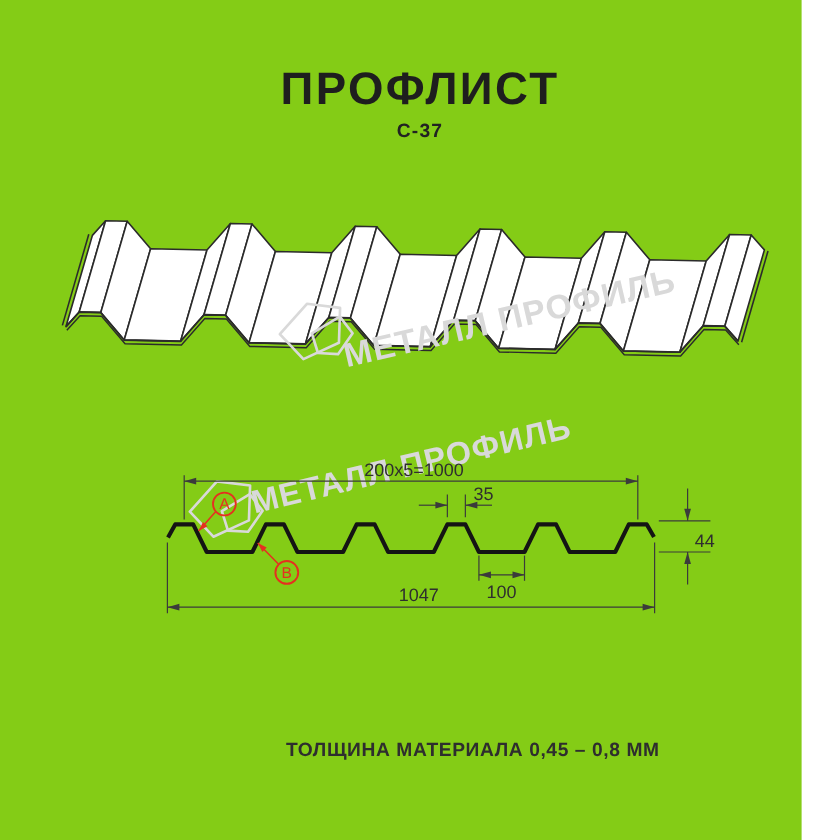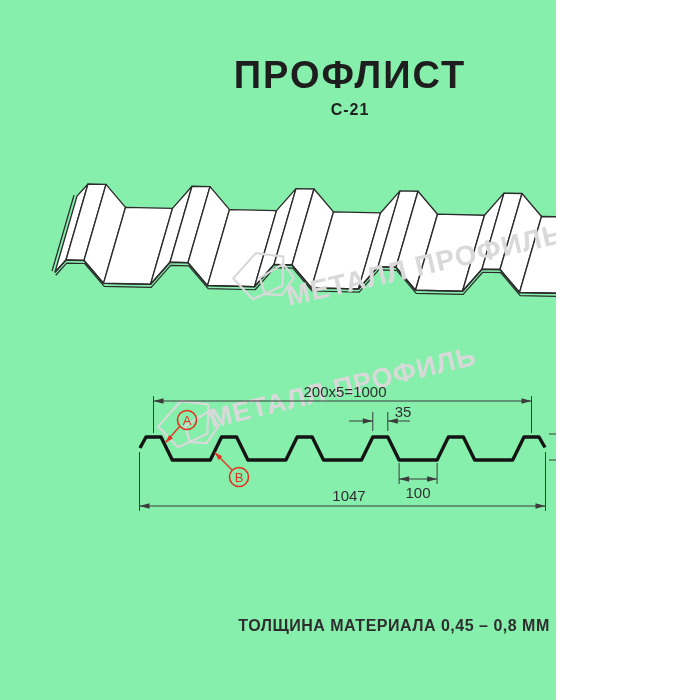--- a/index.html
+++ b/index.html
@@ -1,32 +1,32 @@
 <!DOCTYPE html>
 <html><head>
 <meta charset="utf-8">
 <style>
   html,body{margin:0;padding:0;background:#fff;}
-  .page{position:relative;width:556px;height:700px;background:#86efac;overflow:hidden;
+  .page{position:relative;width:668px;height:700px;background:#84cc16;overflow:hidden;
         font-family:"Liberation Sans",sans-serif;}
   .title{position:absolute;top:54px;left:0;width:700px;text-align:center;
          font-size:38px;font-weight:bold;letter-spacing:2px;color:#1e1e1e;}
   .subtitle{position:absolute;top:101px;left:0;width:700px;text-align:center;
          font-size:16px;font-weight:bold;letter-spacing:1px;color:#222;}
   .footer{position:absolute;top:617px;left:0;width:700px;text-align:center;
          font-size:16px;font-weight:bold;letter-spacing:.5px;color:#2e2e2e;margin-left:44px;}
   svg{position:absolute;left:0;top:0;}
   svg text{font-family:"Liberation Sans",sans-serif;}
 </style>
 </head>
 <body>
 
 <div class="page">
   <div class="title">ПРОФЛИСТ</div>
-  <div class="subtitle">C-21</div>
+  <div class="subtitle">C-37</div>
   <svg id="drawing" width="700" height="700" viewBox="0 0 700 700">
       <g>
         <path d="M55,272.15799999999996 L66,260 L88,184 L77,196.15799999999996 Z" fill="#fff" stroke="#2b2b2b" stroke-width="1.35" stroke-linejoin="round"></path>
         <path d="M66,260 L84,260.396 L106,184.39600000000002 L88,184 Z" fill="#fff" stroke="#2b2b2b" stroke-width="1.35" stroke-linejoin="round"></path>
         <path d="M84,260.396 L103.5,283.325 L125.5,207.325 L106,184.39600000000002 Z" fill="#fff" stroke="#2b2b2b" stroke-width="1.35" stroke-linejoin="round"></path>
         <path d="M103.5,283.325 L150.5,284.359 L172.5,208.35899999999998 L125.5,207.325 Z" fill="#fff" stroke="#2b2b2b" stroke-width="1.35" stroke-linejoin="round"></path>
         <path d="M150.5,284.359 L170,262.288 L192,186.288 L172.5,208.35899999999998 Z" fill="#fff" stroke="#2b2b2b" stroke-width="1.35" stroke-linejoin="round"></path>
         <path d="M170,262.288 L188,262.684 L210,186.68400000000003 L192,186.288 Z" fill="#fff" stroke="#2b2b2b" stroke-width="1.35" stroke-linejoin="round"></path>
         <path d="M188,262.684 L207.5,285.613 L229.5,209.613 L210,186.68400000000003 Z" fill="#fff" stroke="#2b2b2b" stroke-width="1.35" stroke-linejoin="round"></path>
         <path d="M207.5,285.613 L254.5,286.647 L276.5,210.647 L229.5,209.613 Z" fill="#fff" stroke="#2b2b2b" stroke-width="1.35" stroke-linejoin="round"></path>

